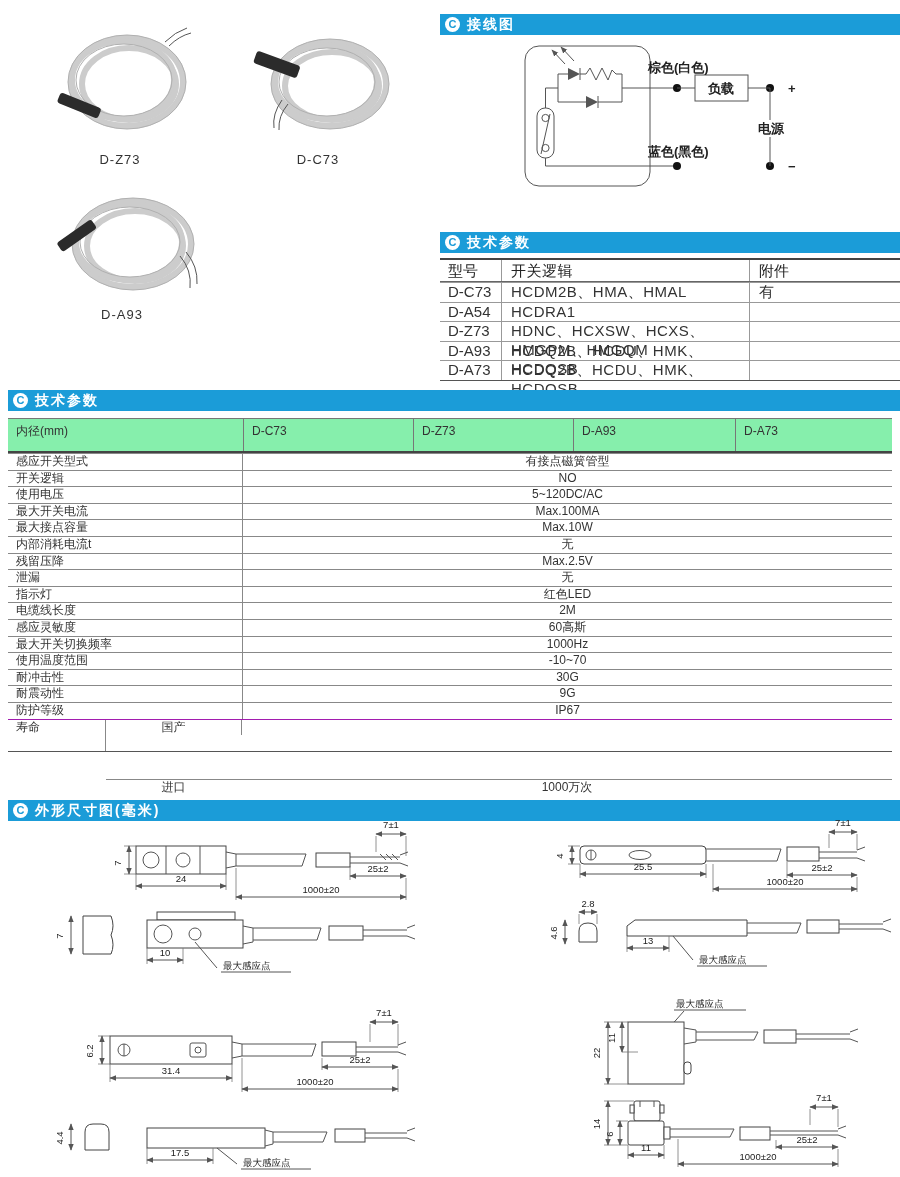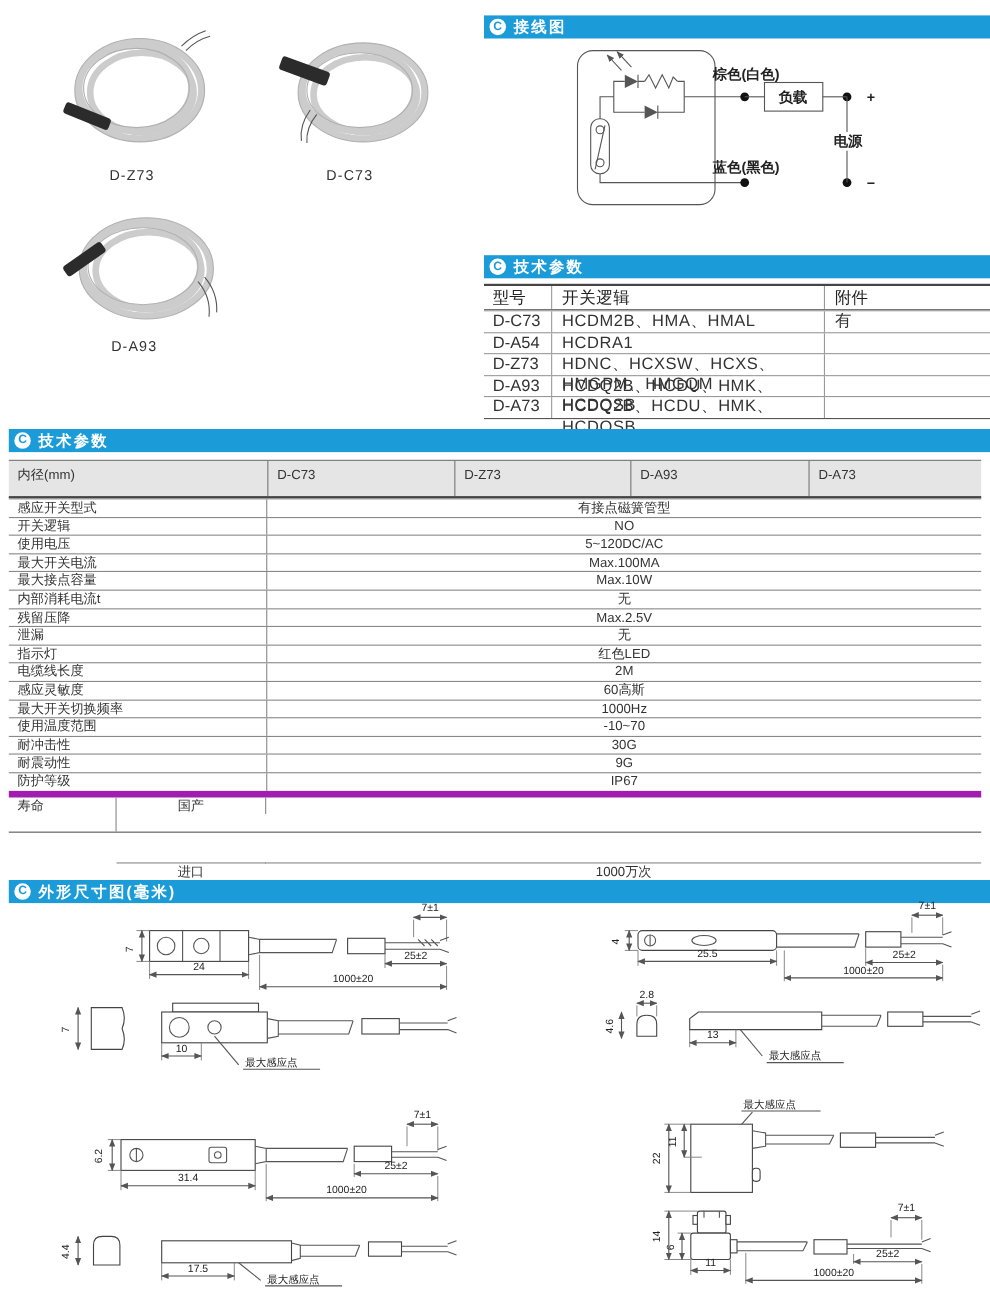--- a/index.html
+++ b/index.html
@@ -16,36 +16,36 @@
   
   .ctable{position:absolute;left:440px;top:258px;width:460px;border-top:2px solid #444;
           border-bottom:1px solid #555;font-size:15px;}
   .crow{display:flex;height:18.5px;line-height:18.5px;border-top:1px solid #999;}
   .crow.chead{border-top:none;height:21px;line-height:21px;border-bottom:1px solid #666;color:#222;}
   .c0{width:62px;border-right:1px solid #999;padding-left:8px;box-sizing:border-box;}
   .c1{flex:1;border-right:1px solid #999;padding-left:9px;box-sizing:border-box;letter-spacing:.5px;}
   .c2{width:150px;padding-left:9px;box-sizing:border-box;}
   
   .stable{position:absolute;left:8px;top:418px;width:884px;border-bottom:1px solid #555;font-size:12px;}
-  .shead{display:flex;height:32px;background:#e5e5e5;border-top:1px solid #777;border-bottom:2px solid #444;}
+  .shead{display:flex;height:32px;background:#86efac;border-top:1px solid #777;border-bottom:2px solid #444;}
   .shead>div{box-sizing:border-box;padding:5px 0 0 8px;line-height:14px;}
   .h0{width:235px;}
   .h1{width:170px;border-left:1px solid #777;}
   .h2{width:160px;border-left:1px solid #777;}
   .h3{width:162px;border-left:1px solid #777;}
   .h4{width:157px;border-left:1px solid #777;}
   .srow{display:flex;height:15.6px;line-height:15.6px;border-top:1px solid #888;}
   .srow:first-of-type{border-top:none;}
   .sl{width:235px;border-right:1px solid #888;padding-left:8px;box-sizing:border-box;}
   .sv{flex:1;text-align:center;}
   .lrow{display:flex;height:15.6px;line-height:15.6px;}
   .ll{width:98px;border-right:1px solid #888;padding-left:8px;box-sizing:border-box;}
   .ls{width:136px;border-right:1px solid #888;text-align:center;box-sizing:border-box;}
   .bt{border-top:1px solid #888;margin-top:44px;}
-  .lrow.first{border-top:6px solid #a21caf;}
+  .lrow.first{border-top:1px solid #a21caf;}
   
   svg{position:absolute;overflow:visible;}
   .ln{stroke:#555;fill:none;stroke-width:1;}
   .lnb{stroke:#444;fill:#fff;stroke-width:1;}
   .dim{stroke:#555;stroke-width:1;}
   .ext{stroke:#777;stroke-width:.8;}
   .dt{font-size:9.5px;fill:#222;font-family:"Liberation Sans","DejaVu Sans",sans-serif;}
   .wt{font-size:13px;fill:#222;font-weight:bold;font-family:"Liberation Sans","DejaVu Sans",sans-serif;}
   .coil{stroke-linecap:round;}
 </style>

